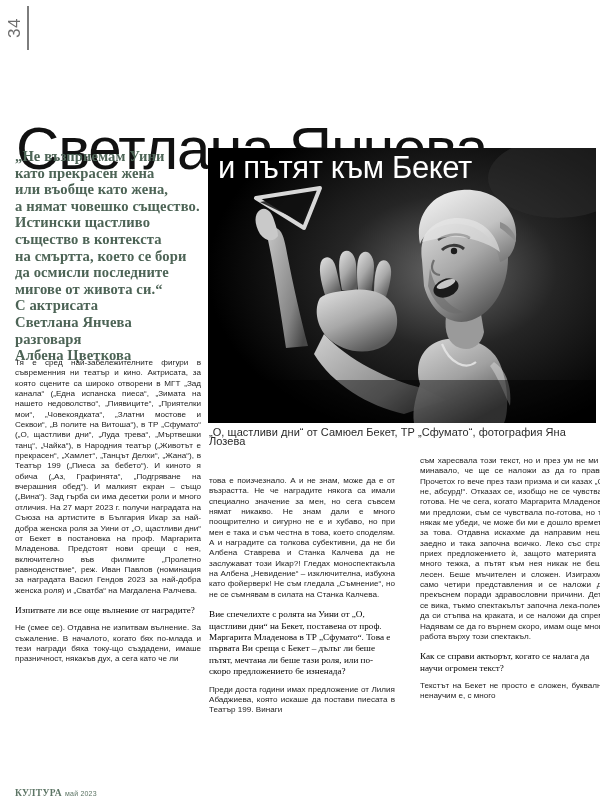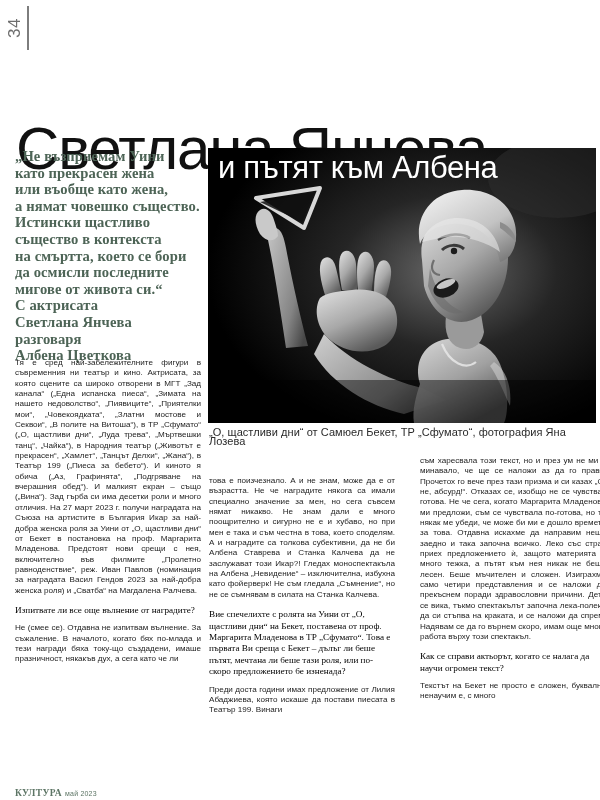--- a/index.html
+++ b/index.html
@@ -246,21 +246,21 @@
 
       <path d="M212 96 C206 68 224 44 254 42 C288 40 310 62 308 90 C307 104 300 112 292 114 C288 92 270 74 244 76 C228 77 216 85 212 96 Z" fill="url(#hat)"></path>
       <path d="M214 94 C218 80 232 70 250 70 C272 70 288 84 292 104 C276 92 250 86 232 90 Z" fill="#ededed" opacity="0.55"></path>
       <path d="M292 74 C302 78 308 86 308 94 C304 90 298 84 292 80 Z" fill="#8c8c8c"></path>
 
       <path d="M286 214 C298 222 304 238 302 258 C294 240 288 226 282 218 Z" fill="#d9d9d9" opacity="0.5"></path>
 
       <rect x="0" y="232" width="388" height="43" fill="#000" opacity="0.45"></rect>
       <rect x="0" y="0" width="388" height="275" fill="none" stroke="#000" stroke-width="0"></rect>
     </svg>
-    <div id="deck">и пътят към Албена</div>
+    <div id="deck">и пътят към Бекет</div>
   </div>
 
   <div id="caption">„О, щастливи дни“ от Самюел Бекет, ТР „Сфумато“, фотография Яна Лозева</div>
 
   <div class="col" id="col1">
     <p>Тя е сред най-забележителните фигури в съвременния ни театър и кино. Актрисата, за която сцените са широко отворени в МГТ „Зад канала“ („Една испанска пиеса“, „Зимата на нашето недоволство“, „Пиявиците“, „Приятелки мои“, „Човекоядката“, „Златни мостове и Секвои“, „В полите на Витоша“), в ТР „Сфумато“ („О, щастливи дни“, „Луда трева“, „Мъртвешки танц“, „Чайка“), в Народния театър („Животът е прекрасен“, „Хамлет“, „Танцът Делхи“, „Жана“), в Театър 199 („Пиеса за бебето“). И киното я обича („Аз, Графинята“, „Подгряване на вчерашния обед“). И малкият екран – също („Вина“). Зад гърба си има десетки роли и много отличия. На 27 март 2023 г. получи наградата на Съюза на артистите в България Икар за най-добра женска роля за Уини от „О, щастливи дни“ от Бекет в постановка на проф. Маргарита Младенова. Предстоят нови срещи с нея, включително във филмите „Пролетно равноденствие“, реж. Иван Павлов (номинация за наградата Васил Гендов 2023 за най-добра женска роля) и „Сватба“ на Магдалена Ралчева.</p>
     <p class="q">Изпитвате ли все още вълнение от наградите?</p>
     <p>Не (смее се). Отдавна не изпитвам вълнение. За съжаление. В началото, когато бях по-млада и тези награди бяха току-що създадени, имаше празничност, някакъв дух, а сега като че ли</p>
   </div>
 

